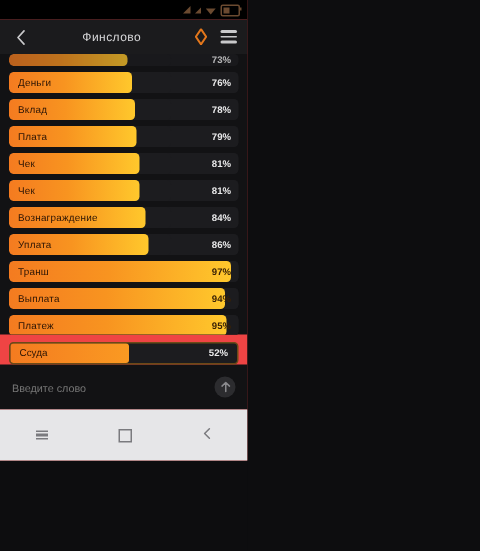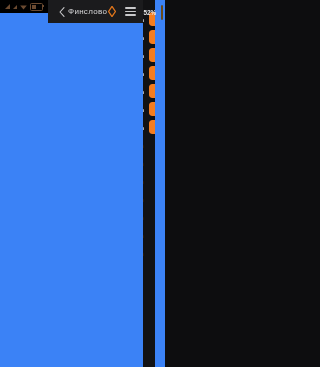--- a/index.html
+++ b/index.html
@@ -1,18 +1,18 @@
 <!DOCTYPE html>
 <html><head>
 <meta charset="utf-8">
 <style>
   html,body{margin:0;padding:0;background:#0d0d0f;}
   body{width:165px;height:367px;overflow:hidden;font-family:"Liberation Sans",sans-serif;
        -webkit-font-smoothing:antialiased;}
-  #app{position:relative;width:165px;height:367px;background:#3b82f6;display:flex;}
+  #app{position:relative;width:165px;height:307px;background:#ef4444;display:flex;flex-direction:column;}
 
   
   .statusbar{height:13px;flex:0 0 13px;background:#000;display:flex;align-items:center;
              justify-content:flex-end;padding:0 5px;gap:3px;}
   .sb-clock{position:absolute;left:6px;top:2px;font-size:6px;color:#3a3a3c;letter-spacing:.2px;}
   .sig{display:inline-block;width:0;height:0;border-style:solid;border-width:0 0 5px 5px;
        border-color:transparent transparent #6b4a30 transparent;}
   .sig.s2{border-width:0 0 4px 4px;}
   .wifi{width:7px;height:6px;position:relative;}
   .wifi svg{display:block;}
@@ -222,20 +222,28 @@
   </div>
 
   <div class="answer-wrap">
     <div class="answer">
       <div class="fill" style="width: 52%;"></div>
       <div class="label">Ссуда</div>
       <div class="pct">52%</div>
     </div>
   </div>
 
+  <div class="inputbar">
+    <input class="field" type="text" placeholder="Введите слово" style="">
+    <div class="sendbtn">
+      <svg width="7" height="8" viewBox="0 0 7 8">
+          <path d="M3.5 7 L3.5 1 M1 3.4 L3.5 1 L6 3.4" stroke="#8a8a8e" stroke-width="1" fill="none" stroke-linecap="round" stroke-linejoin="round"></path>
+        </svg>
+    </div>
+  </div>
 
   <div class="navbar">
     <div class="nb nb-lines">
         <i></i>
         <i></i>
         <i></i>
       </div>
     <div class="nb nb-sq"></div>
     <div class="nb">
       <svg width="6" height="8" viewBox="0 0 6 8">

